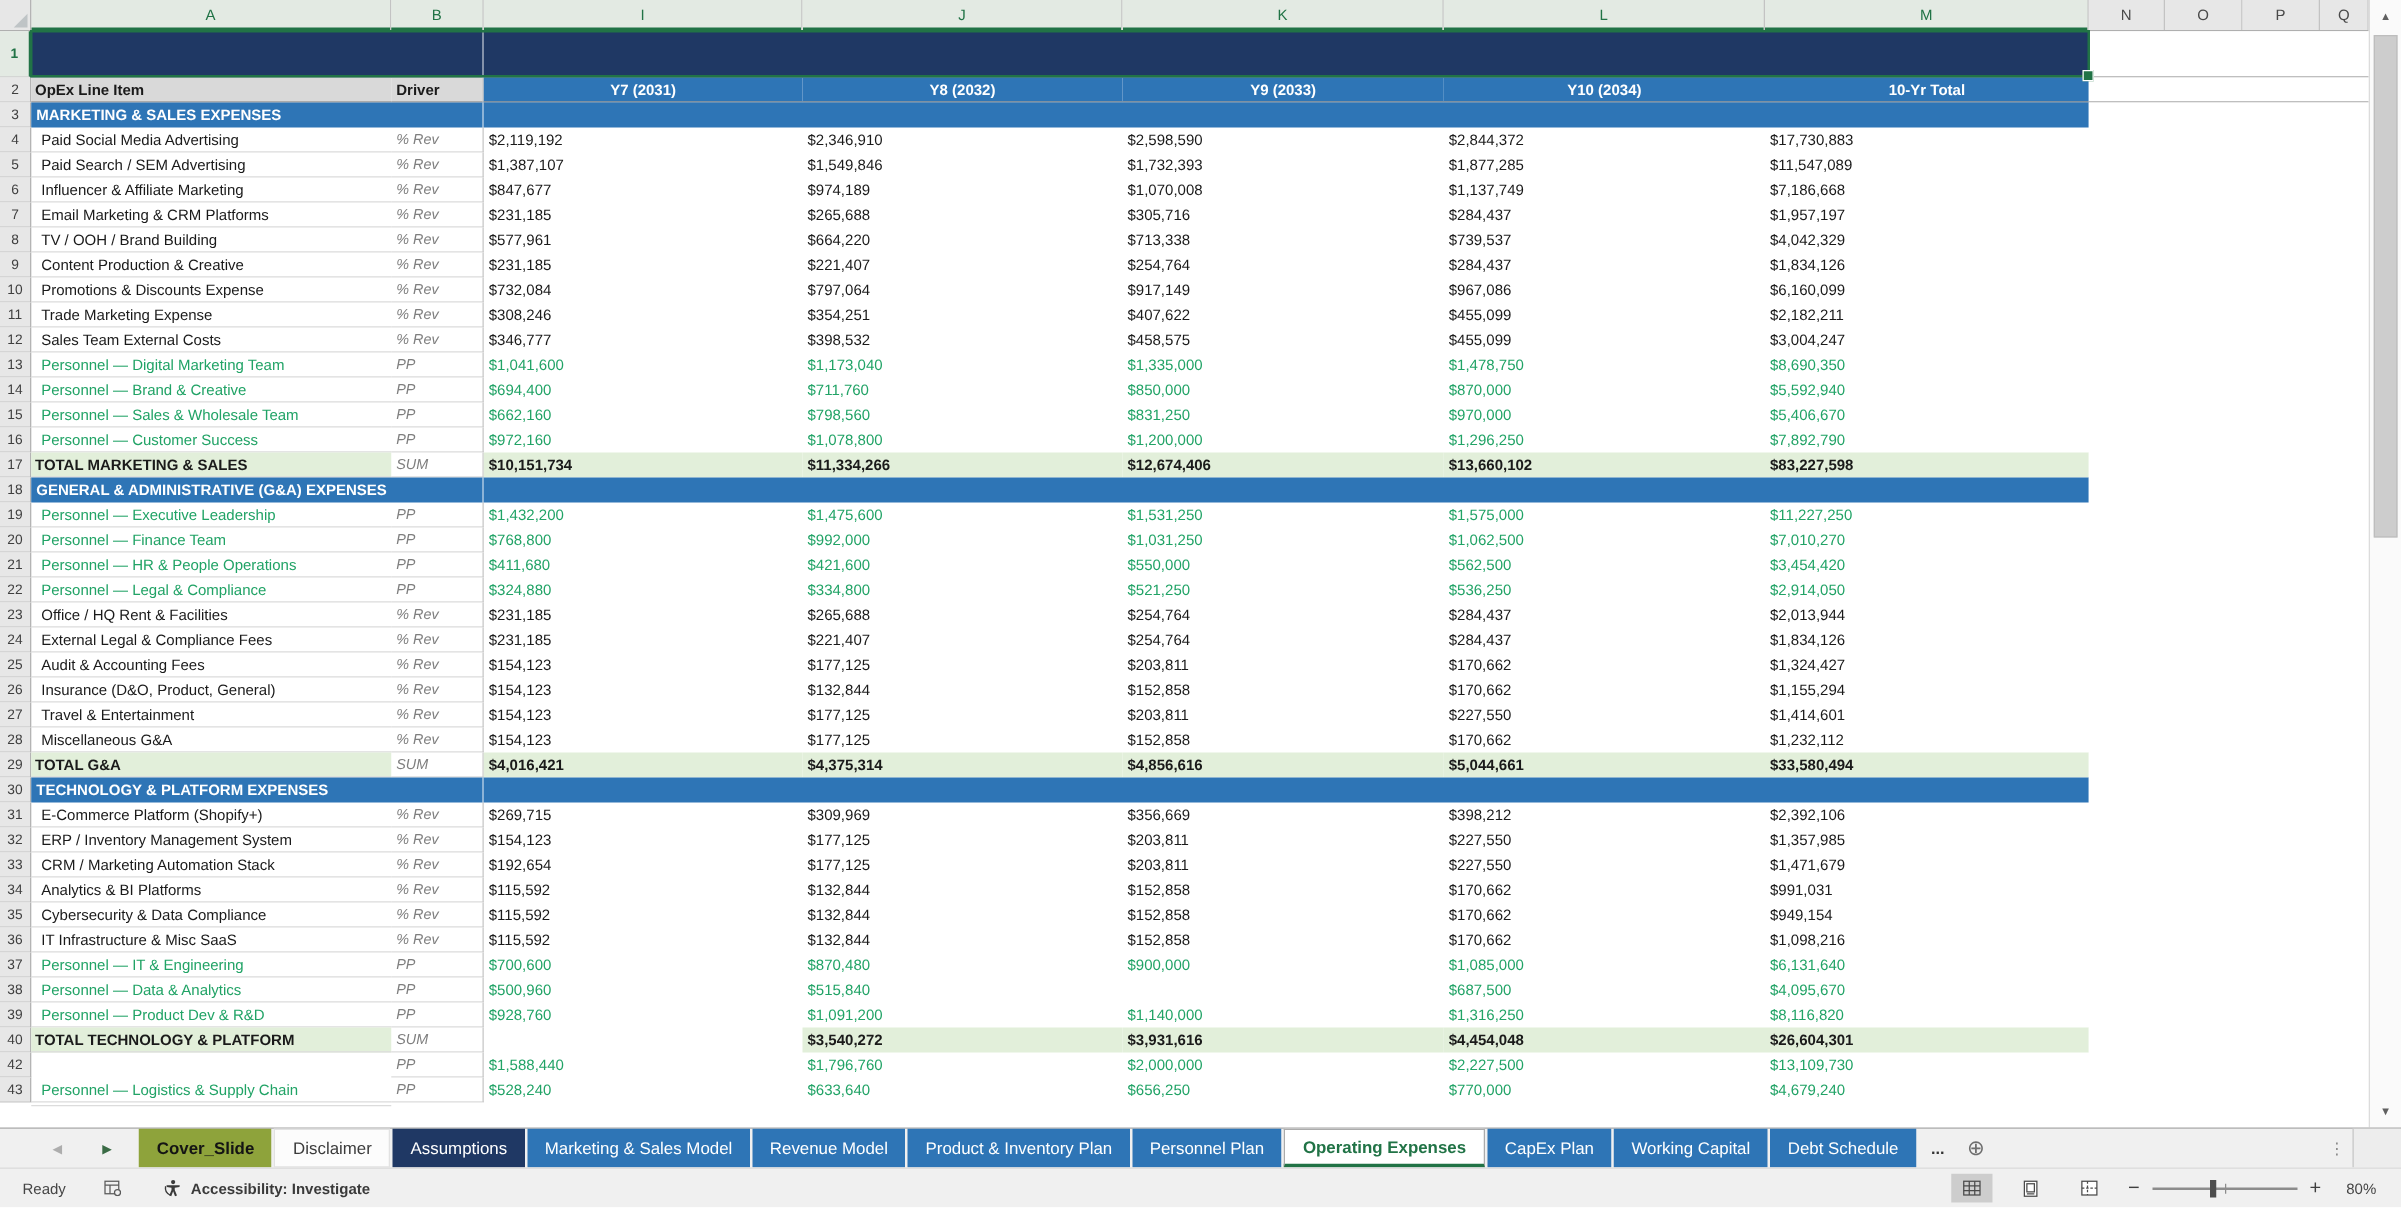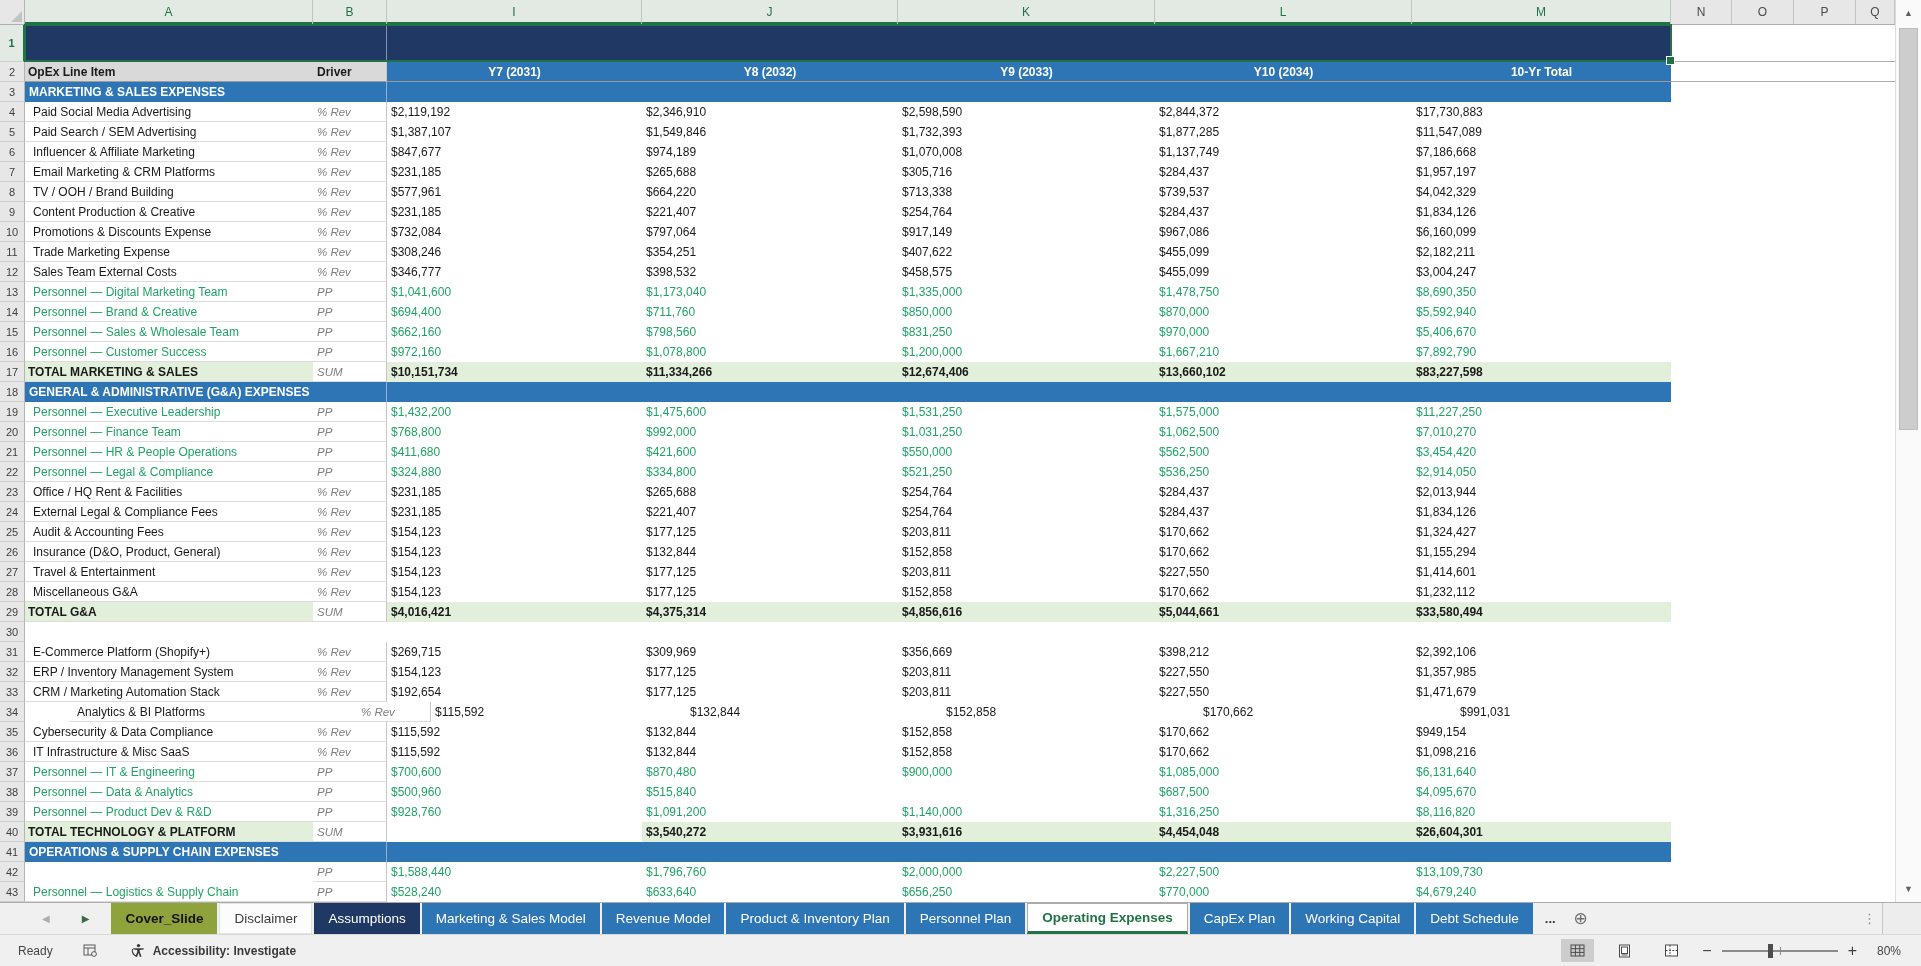--- a/index.html
+++ b/index.html
@@ -258,21 +258,21 @@
         <div class="c cv grn" style="width: 259px;">$5,406,670</div>
         <div class="c fillrest"></div>
       </div>
       <div class="r">
         <div class="c rn" style="width: 25px;">16</div>
         <div class="c cA pl8 grn" style="width: 288px;">Personnel — Customer Success</div>
         <div class="c cB drv" style="width: 74px;">PP</div>
         <div class="c cv grn" style="width: 255px;">$972,160</div>
         <div class="c cv grn" style="width: 256px;">$1,078,800</div>
         <div class="c cv grn" style="width: 257px;">$1,200,000</div>
-        <div class="c cv grn" style="width: 257px;">$1,667,210</div>
+        <div class="c cv grn" style="width: 257px;">$1,296,250</div>
         <div class="c cv grn" style="width: 259px;">$7,892,790</div>
         <div class="c fillrest"></div>
       </div>
       <div class="r">
         <div class="c rn" style="width: 25px;">17</div>
         <div class="c cA tot pl3" style="width: 288px;">TOTAL MARKETING &amp; SALES</div>
         <div class="c cB drv" style="width: 74px;">SUM</div>
         <div class="c cv tot" style="width: 255px;">$10,151,734</div>
         <div class="c cv tot" style="width: 256px;">$11,334,266</div>
         <div class="c cv tot" style="width: 257px;">$12,674,406</div>
@@ -401,20 +401,21 @@
         <div class="c cB drv" style="width: 74px;">SUM</div>
         <div class="c cv tot" style="width: 255px;">$4,016,421</div>
         <div class="c cv tot" style="width: 256px;">$4,375,314</div>
         <div class="c cv tot" style="width: 257px;">$4,856,616</div>
         <div class="c cv tot" style="width: 257px;">$5,044,661</div>
         <div class="c cv tot" style="width: 259px;">$33,580,494</div>
         <div class="c fillrest"></div>
       </div>
       <div class="r">
         <div class="c rn" style="width: 25px;">30</div>
+        <div class="c band blue" style="width: 1646px;">TECHNOLOGY &amp; PLATFORM EXPENSES</div>
         <div class="c fillrest"></div>
       </div>
       <div class="r">
         <div class="c rn" style="width: 25px;">31</div>
         <div class="c cA pl8" style="width: 288px;">E-Commerce Platform (Shopify+)</div>
         <div class="c cB drv" style="width: 74px;">% Rev</div>
         <div class="c cv" style="width: 255px;">$269,715</div>
         <div class="c cv" style="width: 256px;">$309,969</div>
         <div class="c cv" style="width: 257px;">$356,669</div>
         <div class="c cv" style="width: 257px;">$398,212</div>
@@ -438,21 +439,21 @@
         <div class="c cB drv" style="width: 74px;">% Rev</div>
         <div class="c cv" style="width: 255px;">$192,654</div>
         <div class="c cv" style="width: 256px;">$177,125</div>
         <div class="c cv" style="width: 257px;">$203,811</div>
         <div class="c cv" style="width: 257px;">$227,550</div>
         <div class="c cv" style="width: 259px;">$1,471,679</div>
         <div class="c fillrest"></div>
       </div>
       <div class="r">
         <div class="c rn" style="width: 25px;">34</div>
-        <div class="c cA pl8" style="width: 288px; margin-left: 44px;">Analytics &amp; BI Platforms</div>
+        <div class="c cA pl8" style="width: 288px;">Analytics &amp; BI Platforms</div>
         <div class="c cB drv" style="width: 74px;">% Rev</div>
         <div class="c cv" style="width: 255px;">$115,592</div>
         <div class="c cv" style="width: 256px;">$132,844</div>
         <div class="c cv" style="width: 257px;">$152,858</div>
         <div class="c cv" style="width: 257px;">$170,662</div>
         <div class="c cv" style="width: 259px;">$991,031</div>
         <div class="c fillrest"></div>
       </div>
       <div class="r">
         <div class="c rn" style="width: 25px;">35</div>
@@ -511,25 +512,20 @@
       </div>
       <div class="r">
         <div class="c rn" style="width: 25px;">40</div>
         <div class="c cA tot pl3" style="width: 288px;">TOTAL TECHNOLOGY &amp; PLATFORM</div>
         <div class="c cB drv" style="width: 74px;">SUM</div>
         <div class="c cv tot" style="width: 255px; margin-top: 32px;">$3,093,589</div>
         <div class="c cv tot" style="width: 256px;">$3,540,272</div>
         <div class="c cv tot" style="width: 257px;">$3,931,616</div>
         <div class="c cv tot" style="width: 257px;">$4,454,048</div>
         <div class="c cv tot" style="width: 259px;">$26,604,301</div>
-        <div class="c fillrest"></div>
-      </div>
-      <div class="r">
-        <div class="c rn" style="width: 25px;">41</div>
-        <div class="c band blue" style="width: 1646px;">OPERATIONS &amp; SUPPLY CHAIN EXPENSES</div>
         <div class="c fillrest"></div>
       </div>
       <div class="r">
         <div class="c rn" style="width: 25px;">42</div>
         <div class="c cA pl8 grn" style="width: 288px; margin-top: 42px;">Personnel — Warehouse &amp; Fulfillment</div>
         <div class="c cB drv" style="width: 74px;">PP</div>
         <div class="c cv grn" style="width: 255px;">$1,588,440</div>
         <div class="c cv grn" style="width: 256px;">$1,796,760</div>
         <div class="c cv grn" style="width: 257px;">$2,000,000</div>
         <div class="c cv grn" style="width: 257px;">$2,227,500</div>

